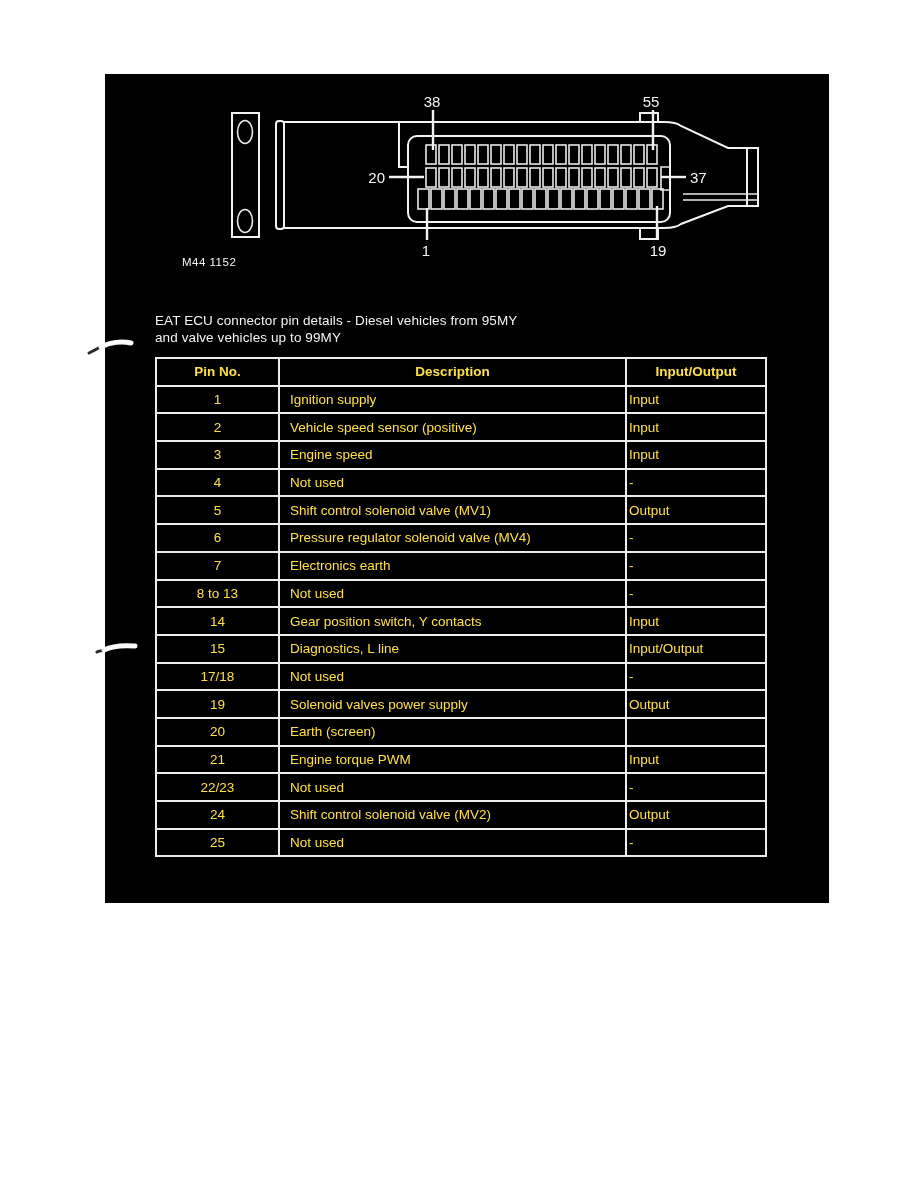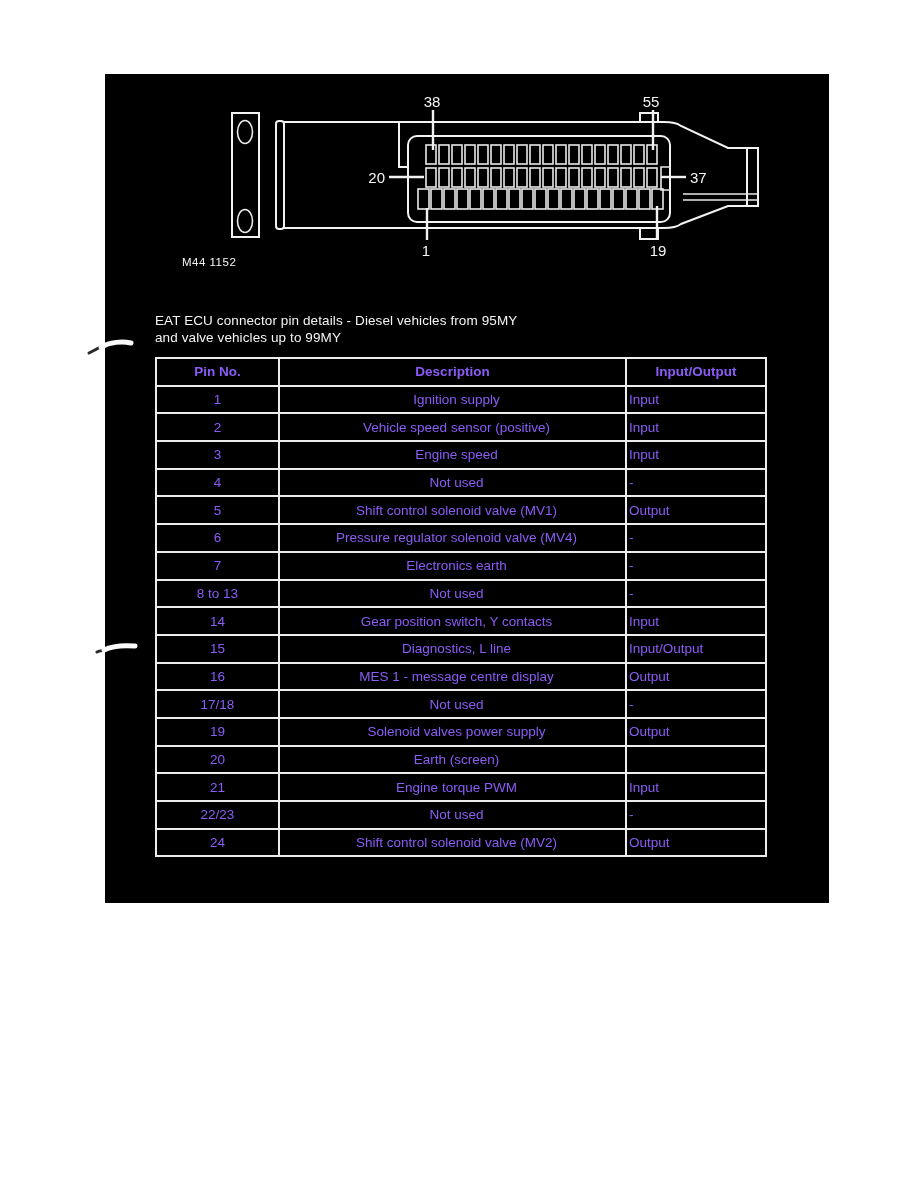--- a/index.html
+++ b/index.html
@@ -27,33 +27,33 @@
   .diagram text.caption{font-size:11.5px;letter-spacing:0.5px;}
   .diagram .pins rect{stroke:#e9e9e9;stroke-width:1.6;fill:none;}
   .section-title{
     position:absolute;left:50px;top:239px;
     color:#f4f4f4;font-size:13.5px;font-weight:normal;line-height:16.5px;
     letter-spacing:0.1px;white-space:nowrap;
   }
   table.pin-table{
     position:absolute;left:50px;top:283px;width:610px;
     border-collapse:collapse;table-layout:fixed;
-    color:#8b5cf6;font-size:13.5px;
+    color:#fde047;font-size:13.5px;
   }
   .pin-table col.c-pin{width:123px;}
   .pin-table col.c-desc{width:347px;}
   .pin-table col.c-io{width:140px;}
   .pin-table th,.pin-table td{
     border:2px solid #ececec;
     height:25.7px;padding:0 2px;
     overflow:hidden;white-space:nowrap;
   }
   .pin-table th{font-weight:bold;text-align:center;font-size:13.5px;}
   .pin-table td.pin-cell{text-align:center;}
-  .pin-table td.desc-cell{text-align:center;padding-left:10px;}
+  .pin-table td.desc-cell{text-align:left;padding-left:10px;}
   .pin-table td.io-cell{text-align:left;}
   .margin-tick{position:absolute;display:block;}
   .margin-tick .white-stroke{stroke:#fafafa;stroke-width:5;fill:none;stroke-linecap:round;}
   .margin-tick .dark-stroke{stroke:#2b2b2b;stroke-width:3;fill:none;stroke-linecap:round;}
 </style>
 </head>
 <body>
 
 <div class="page">
 
@@ -222,25 +222,20 @@
             <td class="pin-cell">14</td>
             <td class="desc-cell">Gear position switch, Y contacts</td>
             <td class="io-cell">Input</td>
           </tr>
           <tr>
             <td class="pin-cell">15</td>
             <td class="desc-cell">Diagnostics, L line</td>
             <td class="io-cell">Input/Output</td>
           </tr>
           <tr>
-            <td class="pin-cell">16</td>
-            <td class="desc-cell">MES 1 - message centre display</td>
-            <td class="io-cell">Output</td>
-          </tr>
-          <tr>
             <td class="pin-cell">17/18</td>
             <td class="desc-cell">Not used</td>
             <td class="io-cell">-</td>
           </tr>
           <tr>
             <td class="pin-cell">19</td>
             <td class="desc-cell">Solenoid valves power supply</td>
             <td class="io-cell">Output</td>
           </tr>
           <tr>
@@ -255,20 +250,25 @@
           </tr>
           <tr>
             <td class="pin-cell">22/23</td>
             <td class="desc-cell">Not used</td>
             <td class="io-cell">-</td>
           </tr>
           <tr>
             <td class="pin-cell">24</td>
             <td class="desc-cell">Shift control solenoid valve (MV2)</td>
             <td class="io-cell">Output</td>
+          </tr>
+          <tr>
+            <td class="pin-cell">25</td>
+            <td class="desc-cell">Not used</td>
+            <td class="io-cell">-</td>
           </tr>
         </tbody>
     </table>
 
   </div>
 
   <svg class="margin-tick" style="left:86px;top:335px;width:50px;height:24px;" viewBox="0 0 50 24">
     <path class="dark-stroke" d="M3,18 C7,16 11,14 16,11"></path>
     <path class="white-stroke" d="M15,12 C24,7 36,6 45,8"></path>
   </svg>

